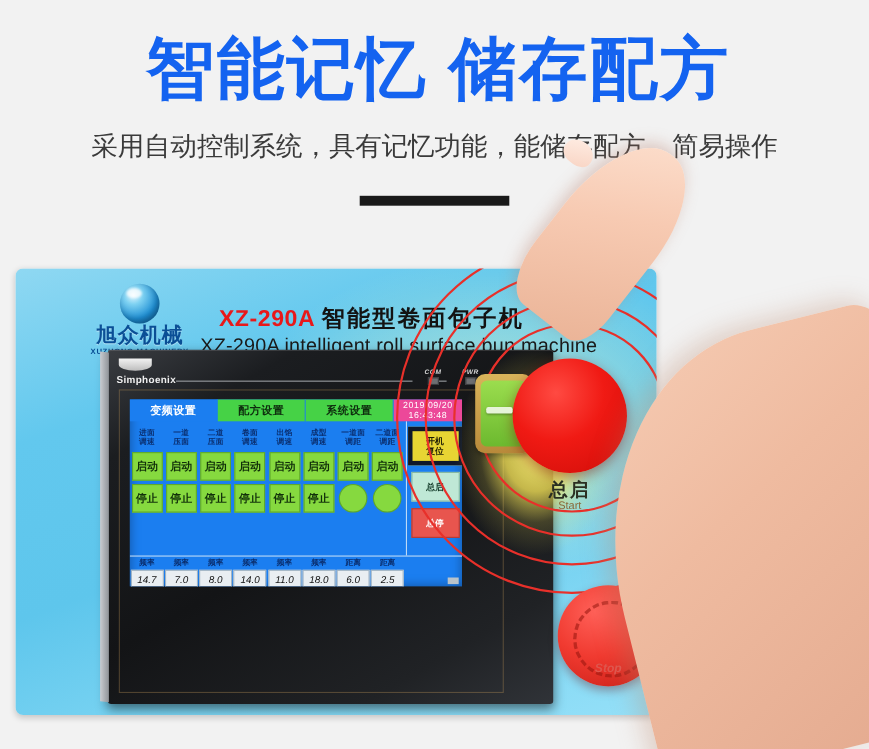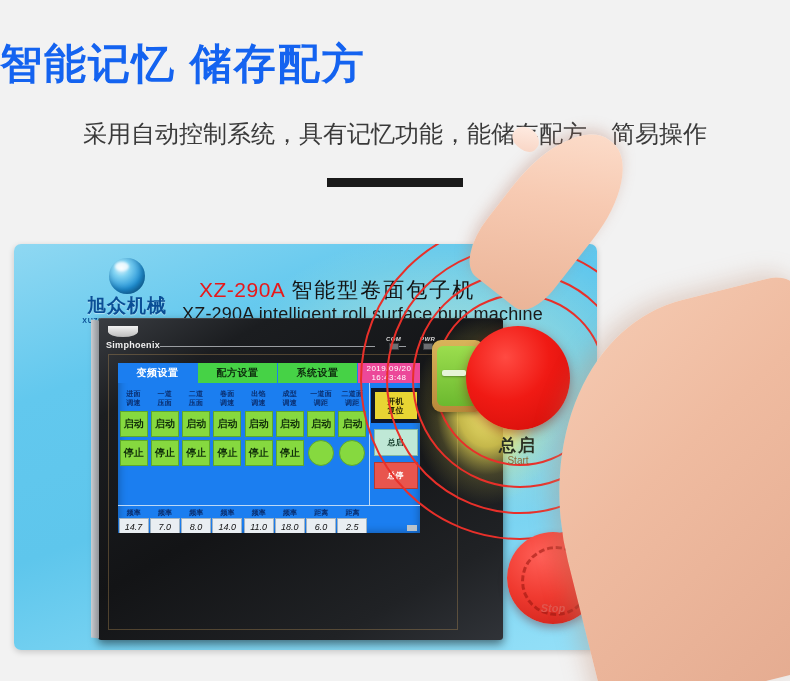--- a/index.html
+++ b/index.html
@@ -6,22 +6,22 @@
   body{
     width:790px;height:681px;overflow:hidden;
     background:#f2f2f2;
     font-family:"Liberation Sans","DejaVu Sans",sans-serif;
     position:relative;
   }
 
   
   .header{position:absolute;left:0;top:0;width:790px;height:205px;}
   .headline{
-    position:absolute;left:0;top:28px;width:664px;text-align:left;
-    font-size:42px;line-height:72px;font-weight:bold;color:#1463f0;
+    position:absolute;left:0;top:28px;width:664px;text-align:right;
+    font-size:62px;line-height:72px;font-weight:bold;color:#1463f0;
     letter-spacing:2px;white-space:nowrap;
   }
   .subhead{
     position:absolute;left:0;top:118px;width:790px;text-align:center;
     font-size:24px;line-height:32px;color:#3a3a3a;white-space:nowrap;
   }
   .divider{
     position:absolute;left:50%;top:178px;margin-left:-68px;
     width:136px;height:9px;background:#1a1a1a;
   }
@@ -50,21 +50,21 @@
     background:rgba(255,255,255,0.75);filter:blur(1px);
   }
   .brand-cn{
     font-size:19px;font-weight:bold;color:#0a4f96;letter-spacing:1px;
     margin-top:1px;line-height:21px;text-shadow:0 1px 1px rgba(255,255,255,0.5);
   }
   .brand-en{font-size:7px;font-weight:bold;color:#0a4f96;letter-spacing:0.6px;line-height:9px;}
 
   .title-cn{
     position:absolute;left:185px;top:34px;white-space:nowrap;
-    font-size:21px;font-weight:normal;line-height:24px;
+    font-size:21px;font-weight:bold;line-height:24px;
   }
   .title-cn .red{color:#e8181a;letter-spacing:0.5px;}
   .title-cn .blk{color:#131313;letter-spacing:2px;}
   .title-en{
     position:absolute;left:168px;top:60px;white-space:nowrap;
     font-size:18px;color:#1a1a1a;letter-spacing:0.2px;line-height:21px;
   }
 
   
   .hmi{

